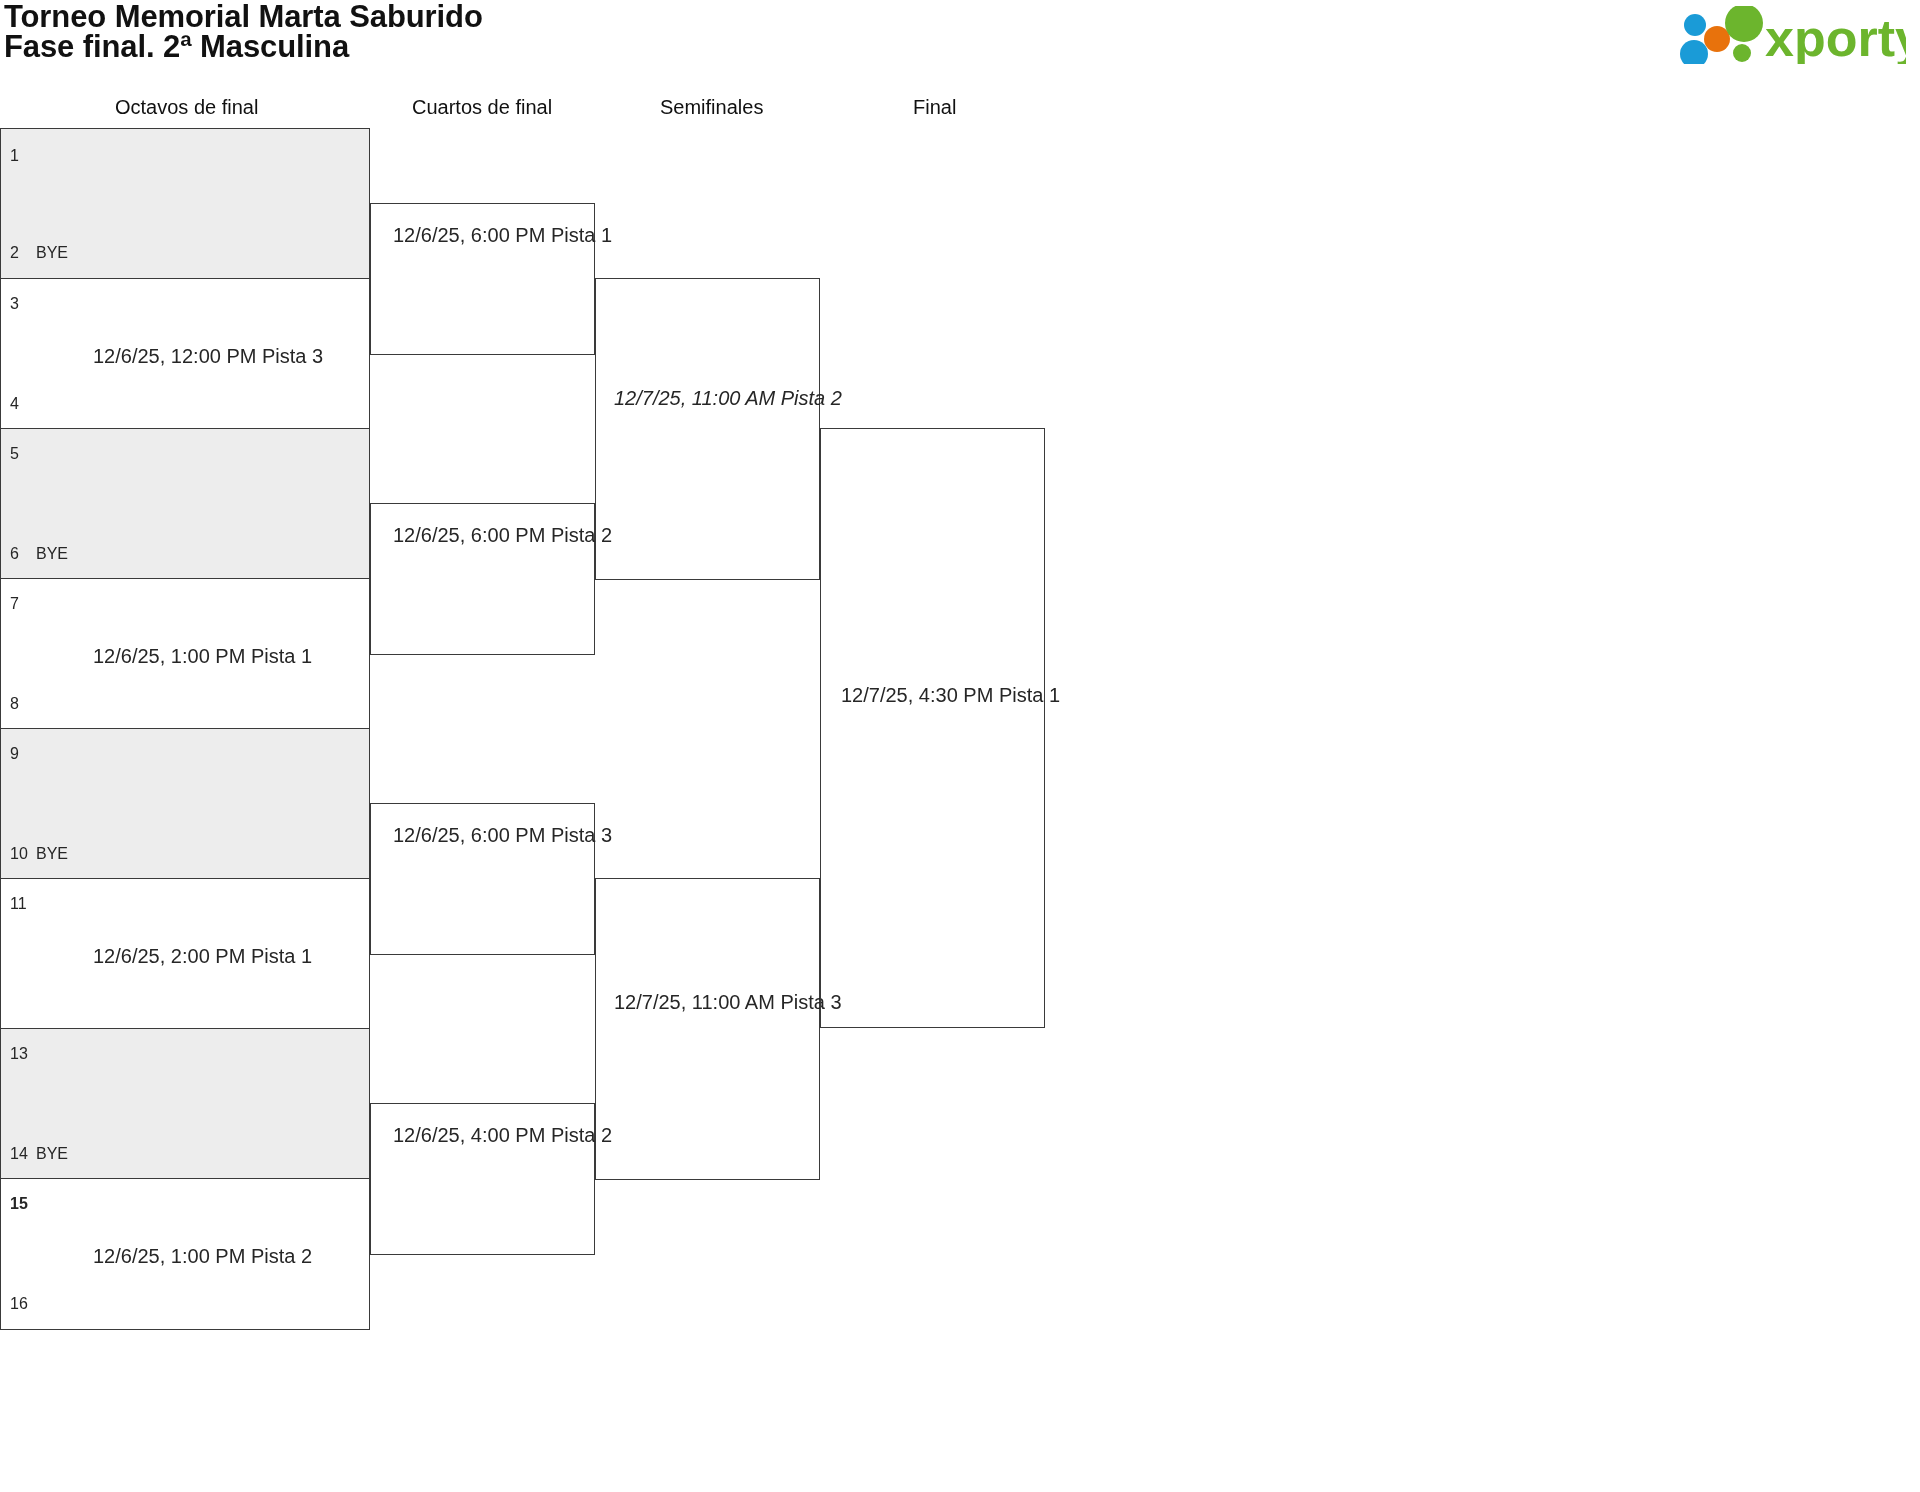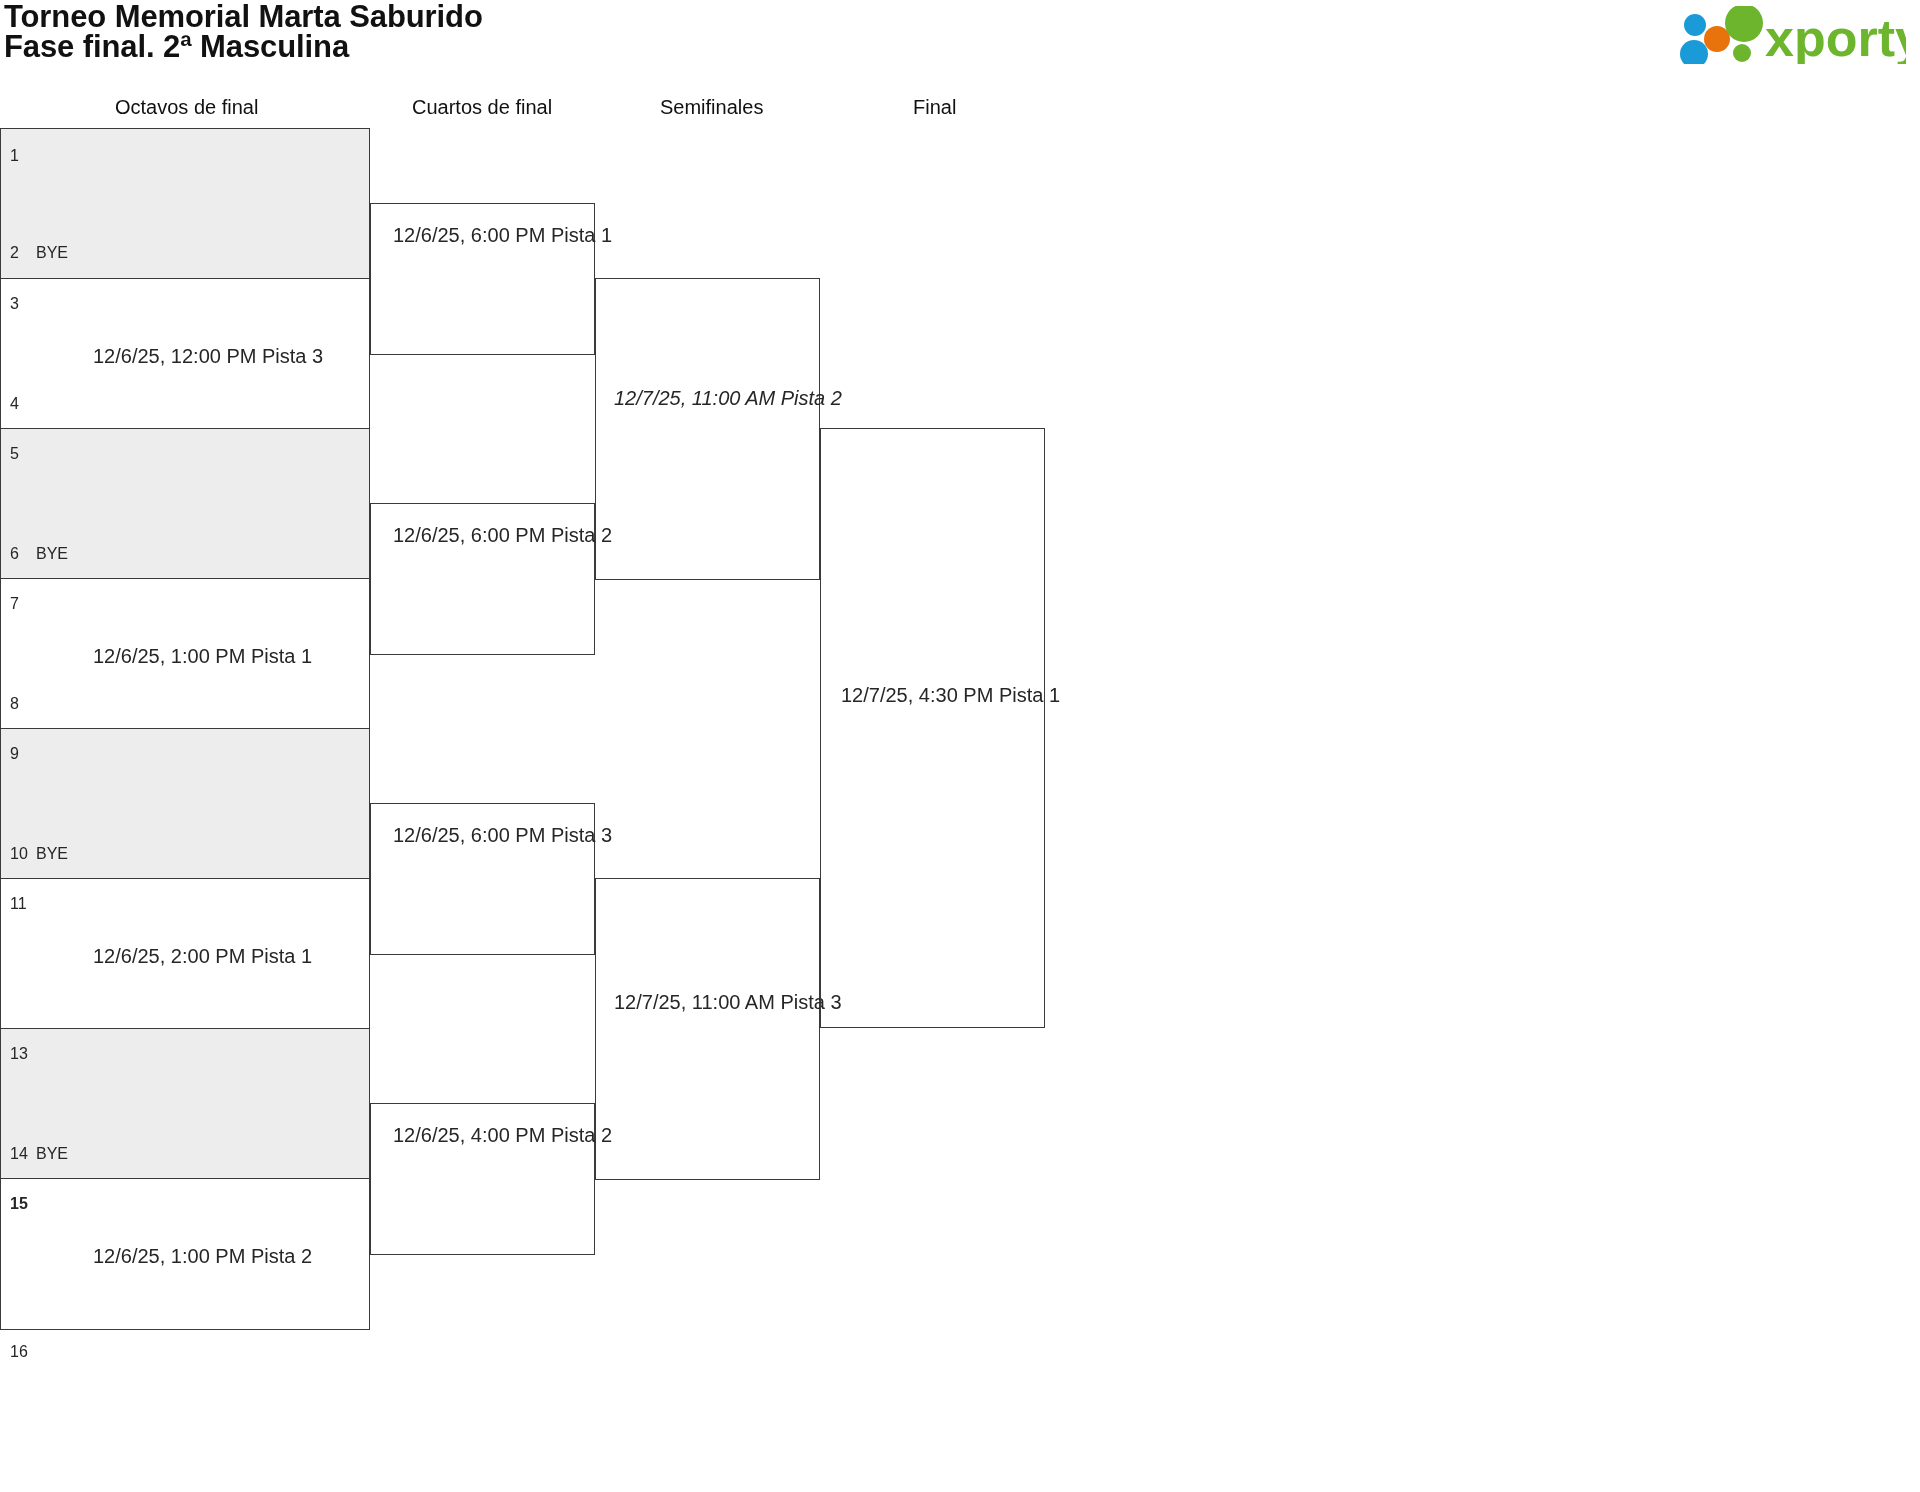--- a/index.html
+++ b/index.html
@@ -169,21 +169,21 @@
       <span class="seed-name">BYE</span>
     </div>
     <div class="sched" style="left:92px; top:66px;"></div>
   </div>
 
   <div class="slot" style="left:0px;  top:1178px; width:370px; height:152px;">
     <div class="seed-row" style="top:16px;font-weight:bold;">
       <span class="seed-num">15</span>
       <span class="seed-name"></span>
     </div>
-    <div class="seed-row" style="top:116px;margin-top:48px;">
+    <div class="seed-row" style="top:116px;">
       <span class="seed-num">16</span>
       <span class="seed-name"></span>
     </div>
     <div class="sched" style="left:92px; top:66px;">12/6/25, 1:00 PM Pista 2</div>
   </div>
 
   <div class="conn" style="left:370px; top:203px; width:225px; height:152px;">
     <div class="sched" style="left:22px; top:20px;">12/6/25, 6:00 PM Pista 1</div>
   </div>
 

